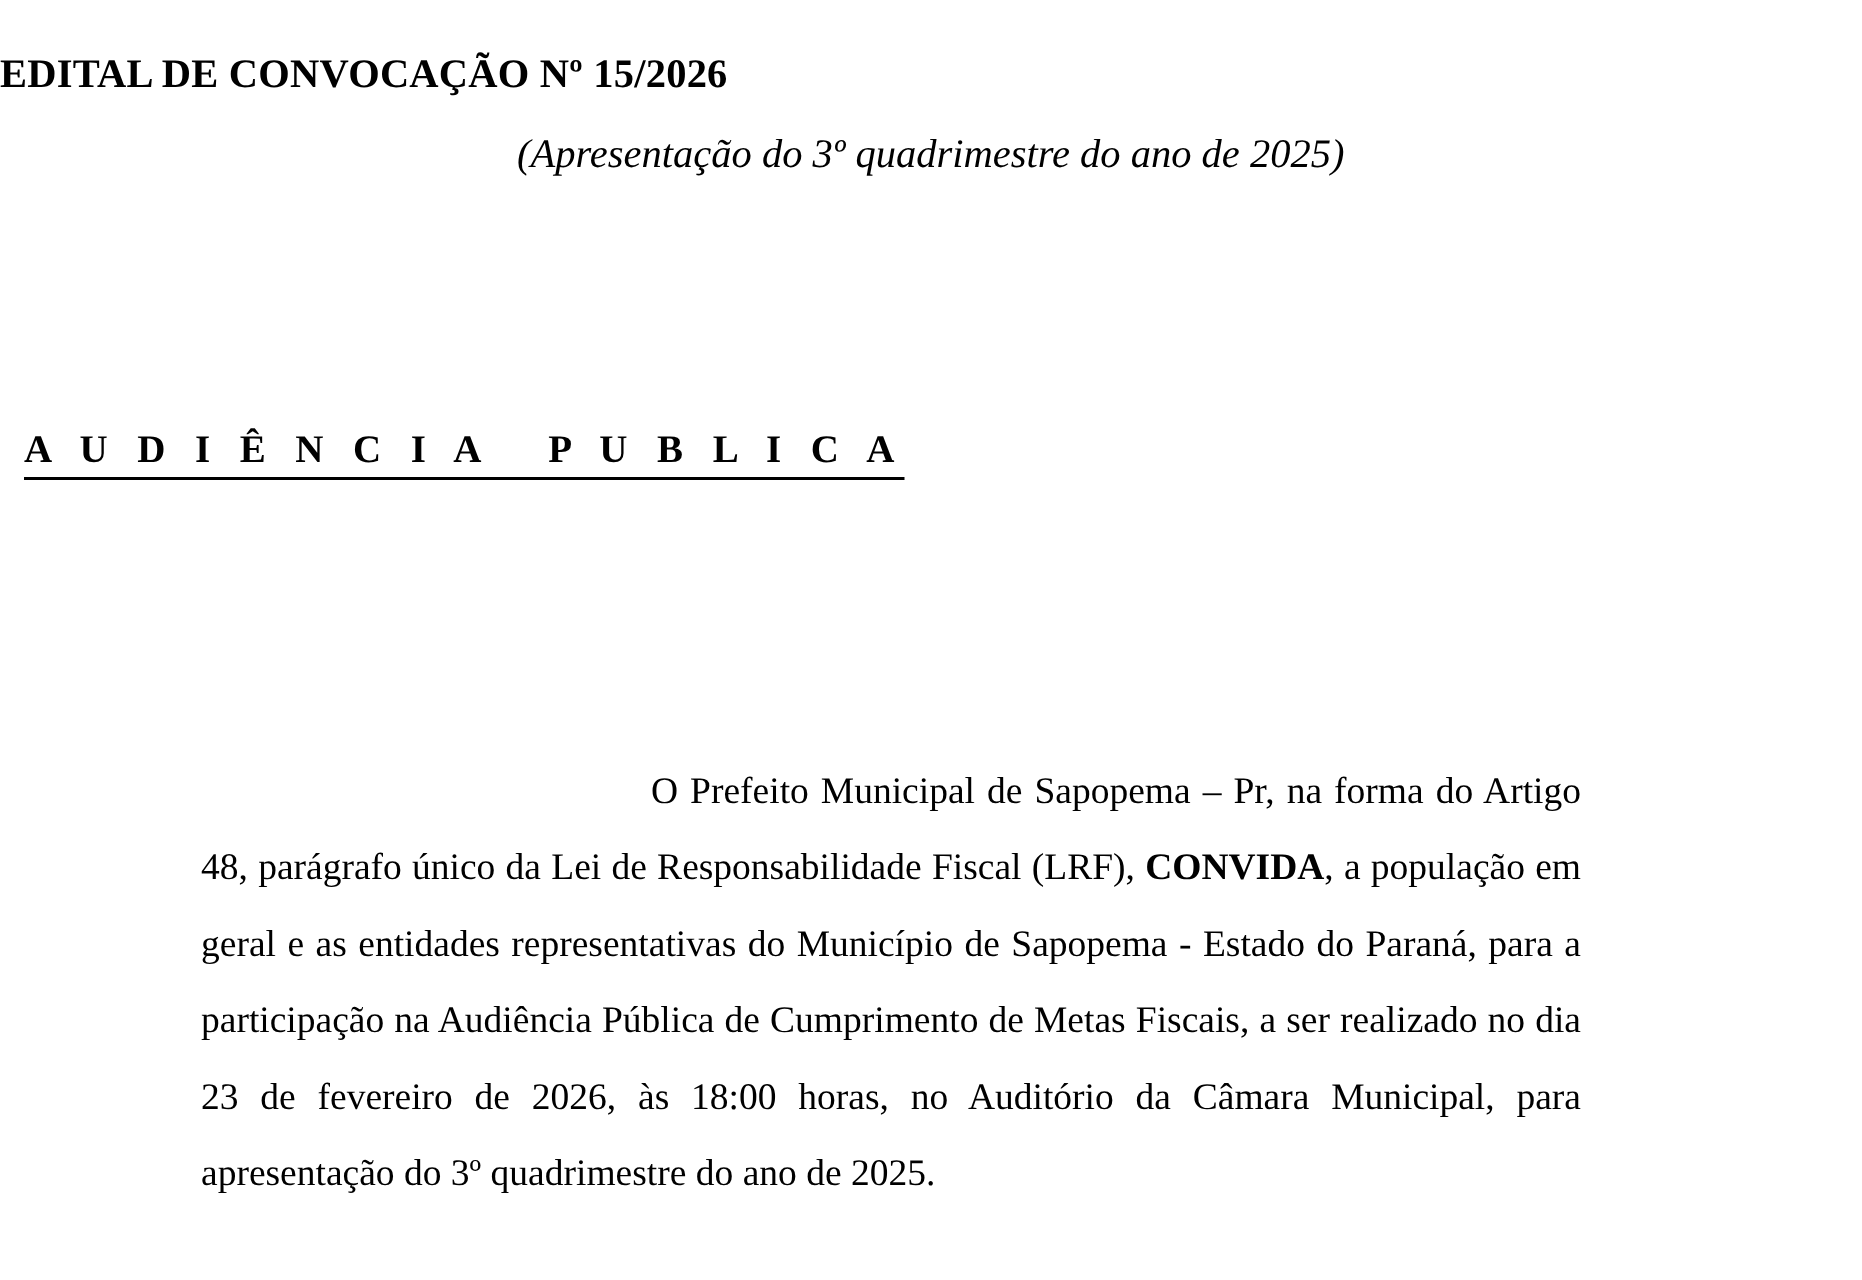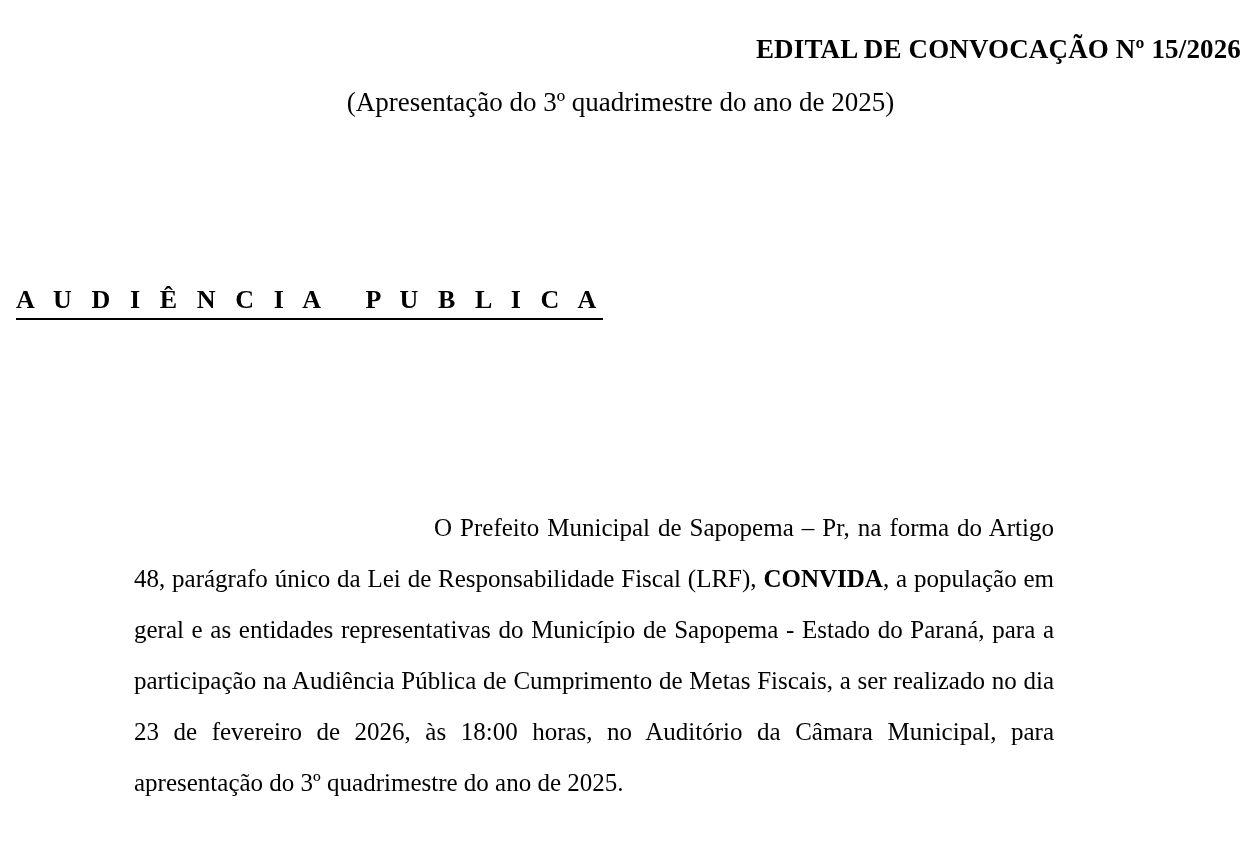--- a/index.html
+++ b/index.html
@@ -23,38 +23,39 @@
     background: #ffffff;
     box-sizing: border-box;
   }
 
   
   .doc-title {
     position: absolute;
     top: 32px;
     left: 0;
     width: 1241px;
-    text-align: right;
+    text-align: left;
     font-size: 27px;
     font-weight: bold;
     line-height: 34px;
     letter-spacing: 0.15px;
     white-space: nowrap;
   }
 
   .doc-subtitle {
     position: absolute;
     top: 85px;
     left: 0;
     width: 1241px;
     text-align: center;
     font-size: 27px;
     font-weight: normal;
     line-height: 34px;
     white-space: nowrap;
+    font-style: italic;
   }
 
   
   .section-heading-wrap {
     position: absolute;
     top: 284px;
     left: 0;
     width: 1241px;
     margin-left: 16px;
   }

